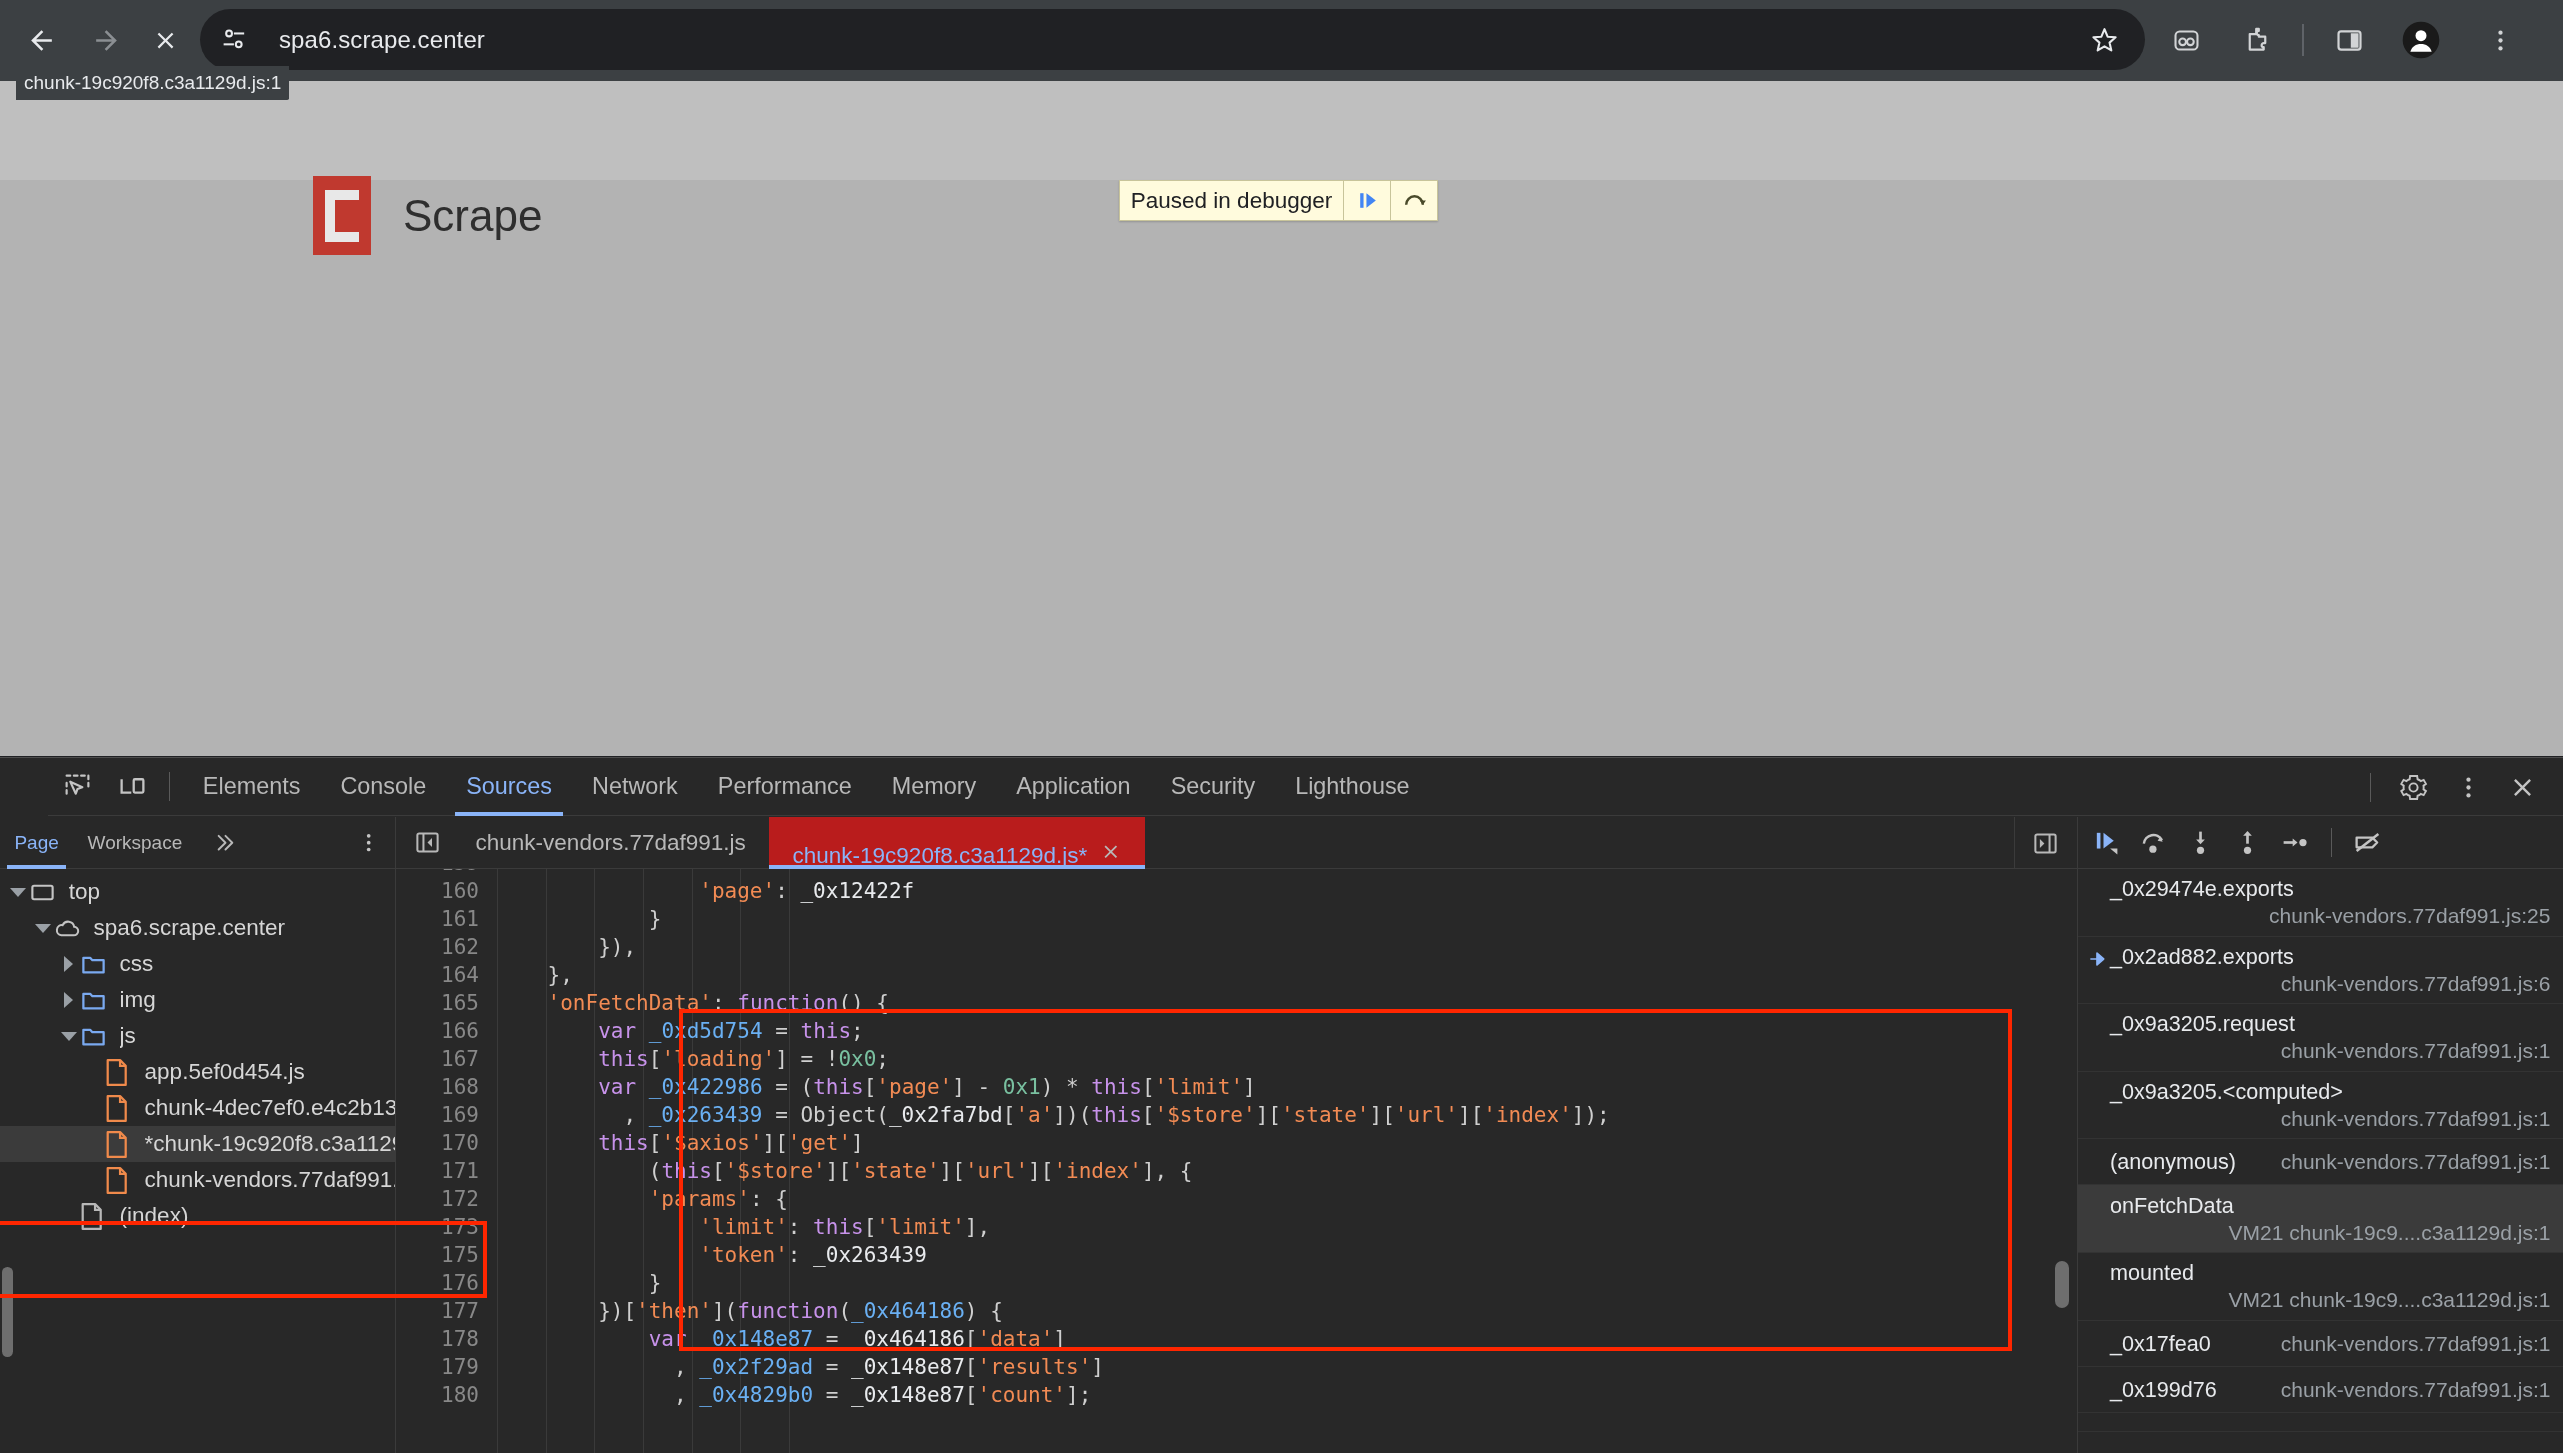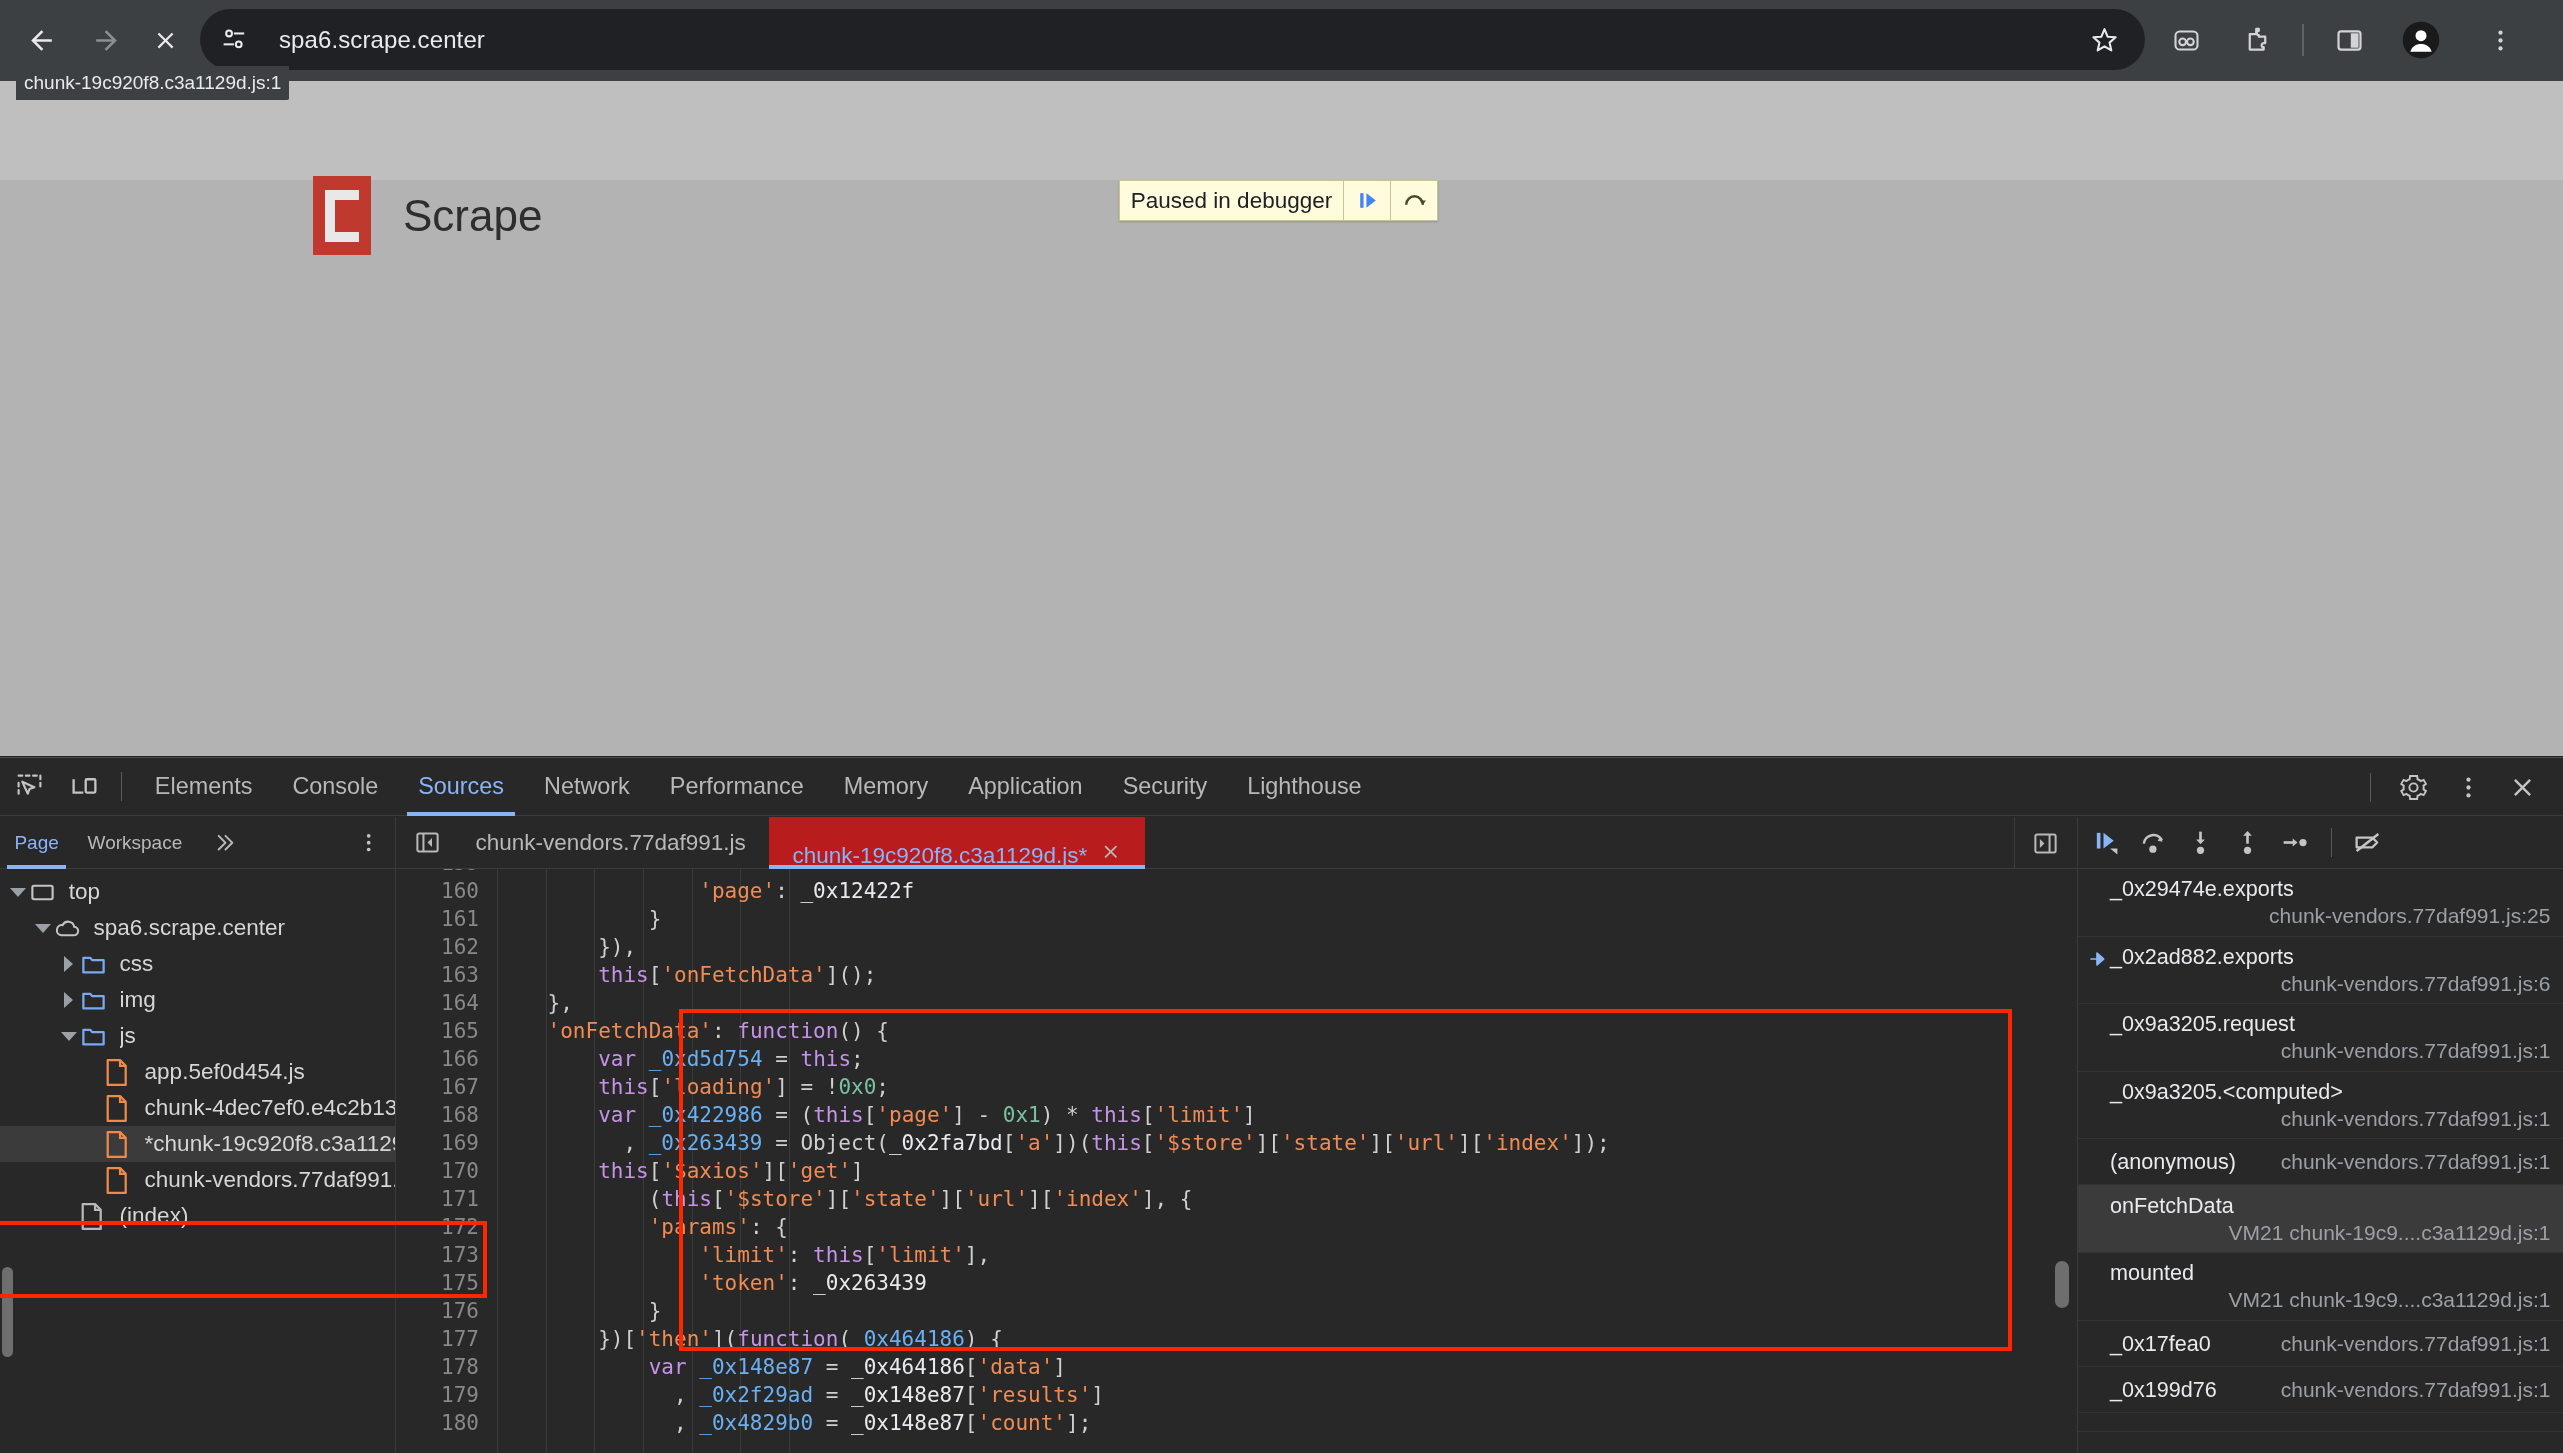--- a/index.html
+++ b/index.html
@@ -126,21 +126,21 @@
     position: absolute; left: 0; top: 757px; width: 2563px; height: 697px;
     background: #282828;
     border-top: 0.9px solid #4d4d4d;
   }
 
   
   #dt-tabbar {
     position: relative; height: 58px;
     background: #282828;
     border-bottom: 0.9px solid #3b3b3b;
-    display: flex; align-items: center;
+    display: flex; align-items: center; margin-left: 48px;
   }
   .dt-tool-icon {
     width: 49px; height: 49px; margin-left: 5.4px;
     display: flex; align-items: center; justify-content: center;
   }
   .vdiv { width: 0.9px; height: 29px; background: #5a5a5a; margin: 0 12.6px; }
   .dt-tab {
     position: relative; height: 58px; padding: 0 20px;
     display: flex; align-items: center;
     color: #b8b8b8; font-size: 23.4px; white-space: nowrap;
@@ -654,24 +654,20 @@
             </div>
             <div class="code-line">
               <span class="lnum">161</span>
               <span class="ctext"><span class="s-punc">            }</span></span>
             </div>
             <div class="code-line">
               <span class="lnum">162</span>
               <span class="ctext"><span class="s-punc">        }),</span></span>
             </div>
             <div class="code-line">
-              <span class="lnum">163</span>
-              <span class="ctext"><span class="s-def">        </span><span class="s-kw">this</span><span class="s-punc">[</span><span class="s-str">'onFetchData'</span><span class="s-punc">]();</span></span>
-            </div>
-            <div class="code-line">
               <span class="lnum">164</span>
               <span class="ctext"><span class="s-punc">    },</span></span>
             </div>
             <div class="code-line">
               <span class="lnum">165</span>
               <span class="ctext"><span class="s-def">    </span><span class="s-str">'onFetchData'</span><span class="s-punc">: </span><span class="s-kw">function</span><span class="s-punc">() {</span></span>
             </div>
             <div class="code-line">
               <span class="lnum">166</span>
               <span class="ctext"><span class="s-def">        </span><span class="s-kw">var</span><span class="s-def"> </span><span class="s-var">_0xd5d754</span><span class="s-punc"> = </span><span class="s-kw">this</span><span class="s-punc">;</span></span>

